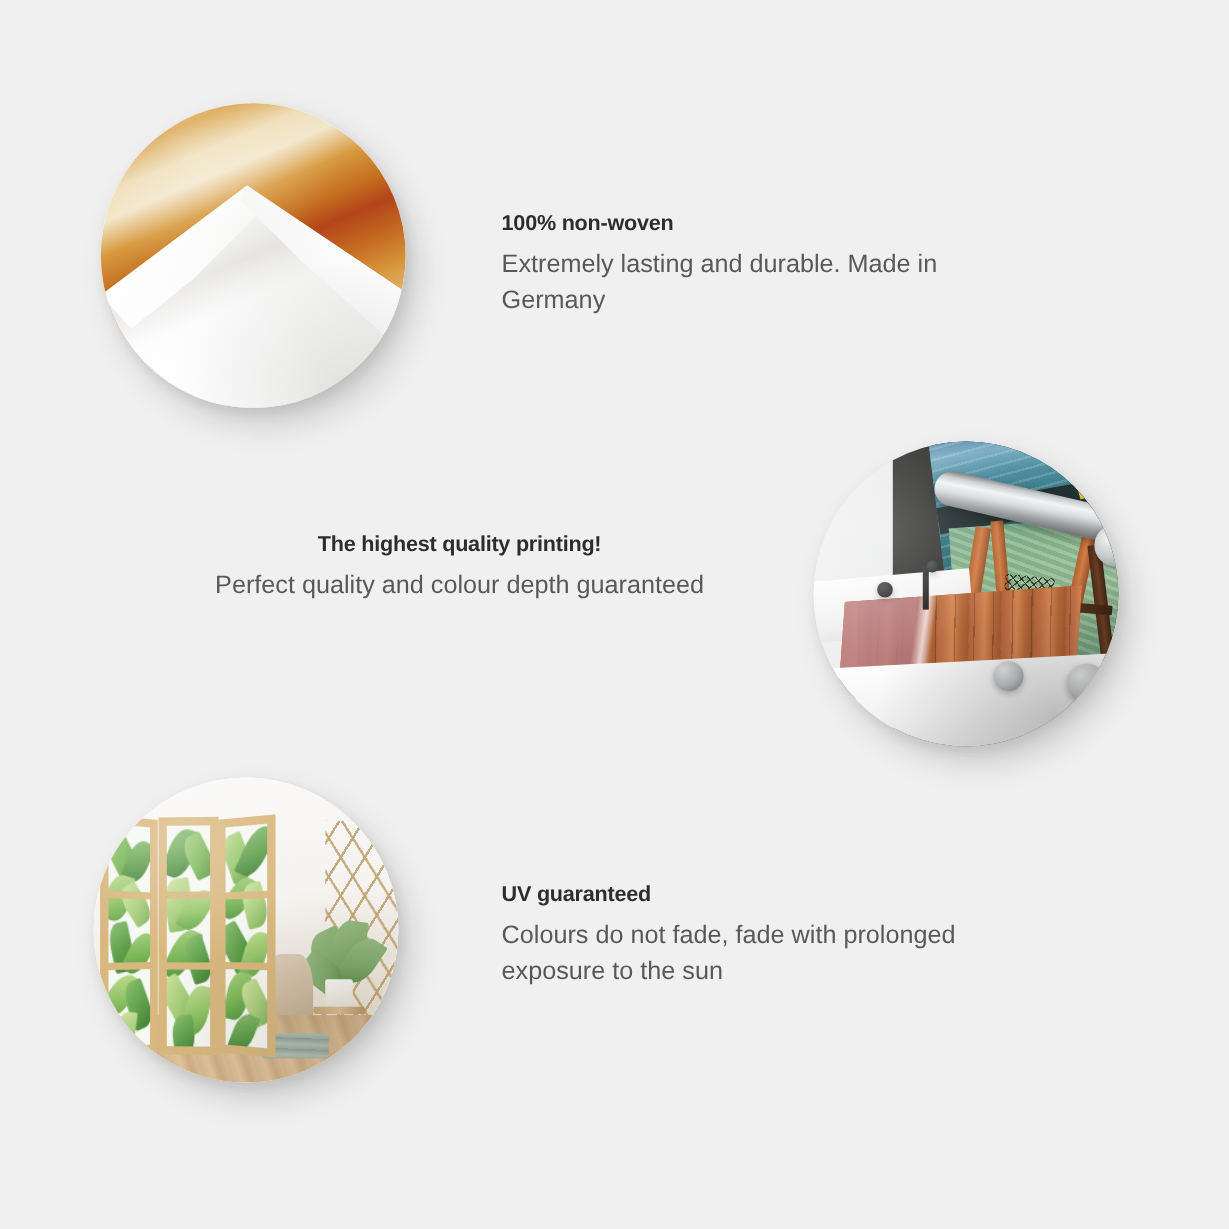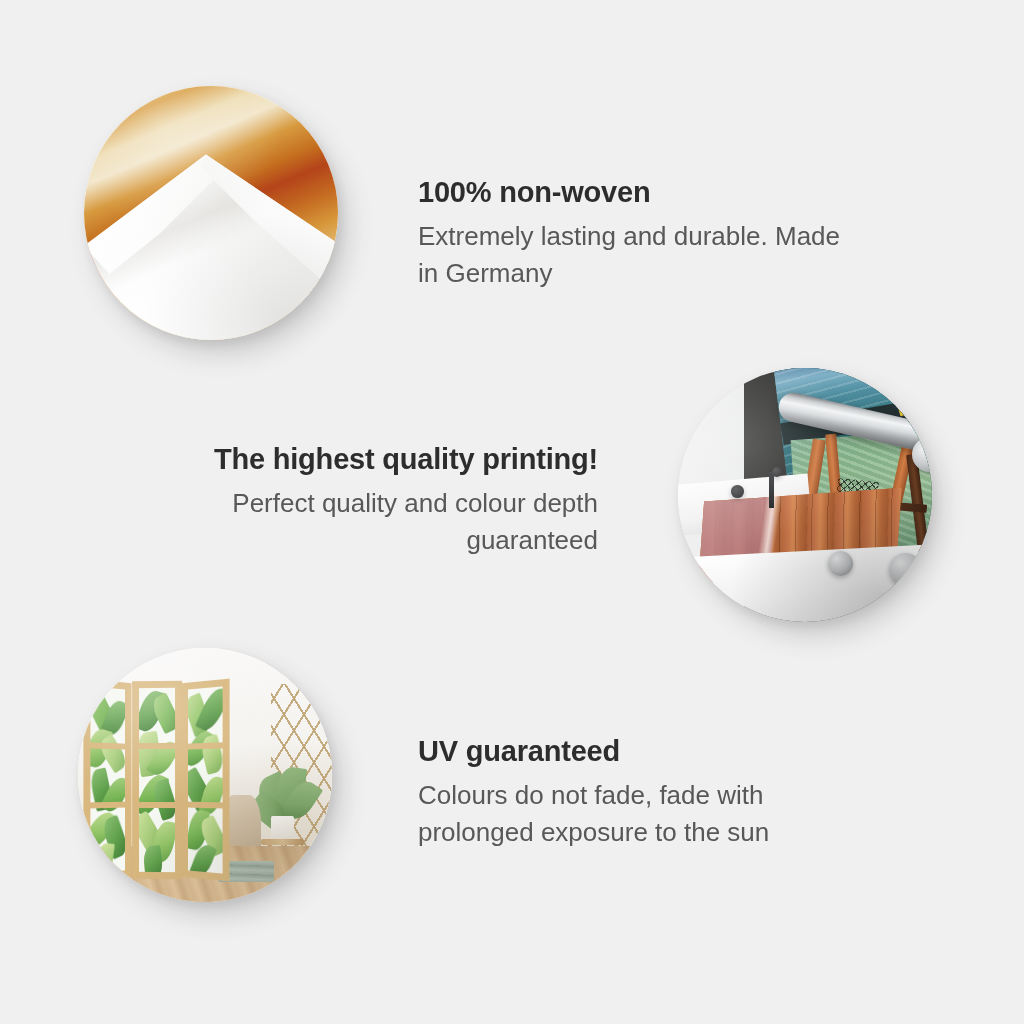--- a/index.html
+++ b/index.html
@@ -37,34 +37,34 @@
                 3px 5px 10px rgba(60,60,60,0.10);
   }
   .media .scene {
     position: absolute;
     inset: 0;
   }
 
   .copy { position: absolute; }
   .copy h2 {
     margin: 0 0 10px 0;
-    font-size: 29px;
+    font-size: 18px;
     line-height: 1.12;
     font-weight: bold;
     color: #2d2d2d;
     letter-spacing: -0.2px;
   }
   .copy p {
     margin: 0;
-    font-size: 26px;
+    font-size: 21px;
     line-height: 1.42;
     font-weight: normal;
     color: #585858;
   }
-  .copy.align-right { text-align: right; }
+  .copy.align-right { text-align: center; }
   .copy.align-left  { text-align: left; }
 
   
   .scene-peel { background: #ffffff; }
   
   .scene-peel .printed-fix {
     position: absolute;
     inset: -30%;
     background:
       linear-gradient(157deg,

